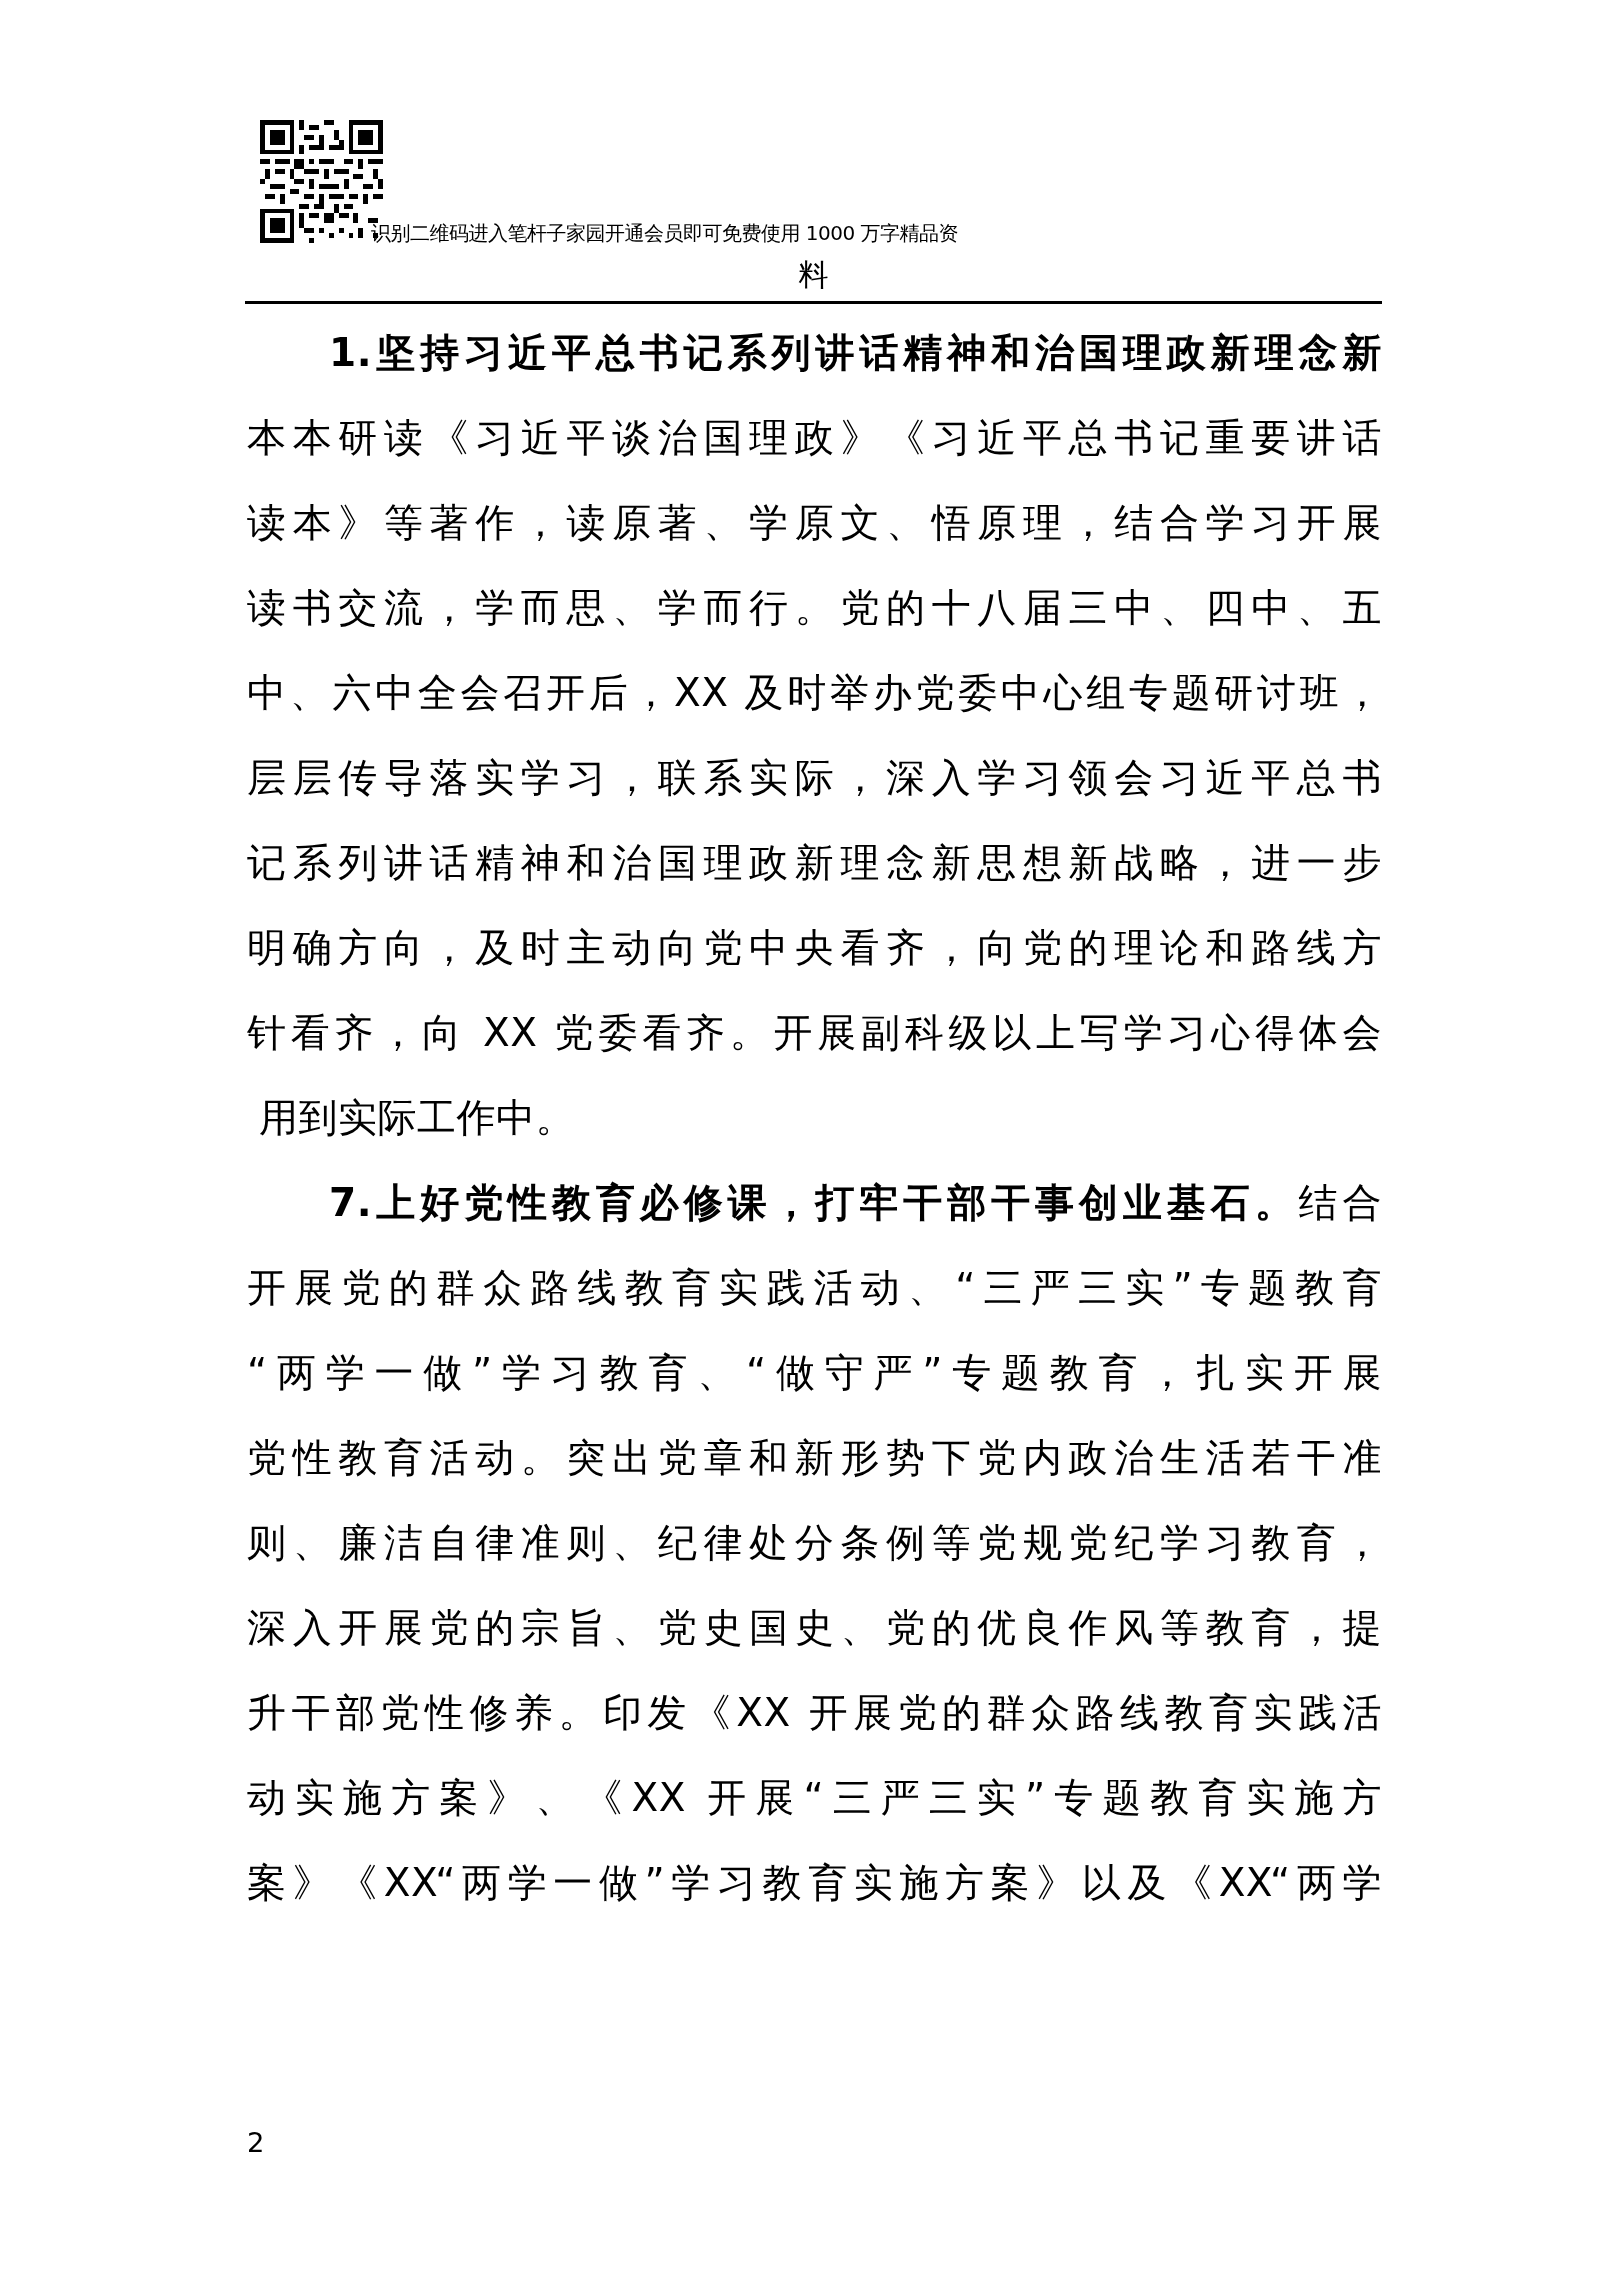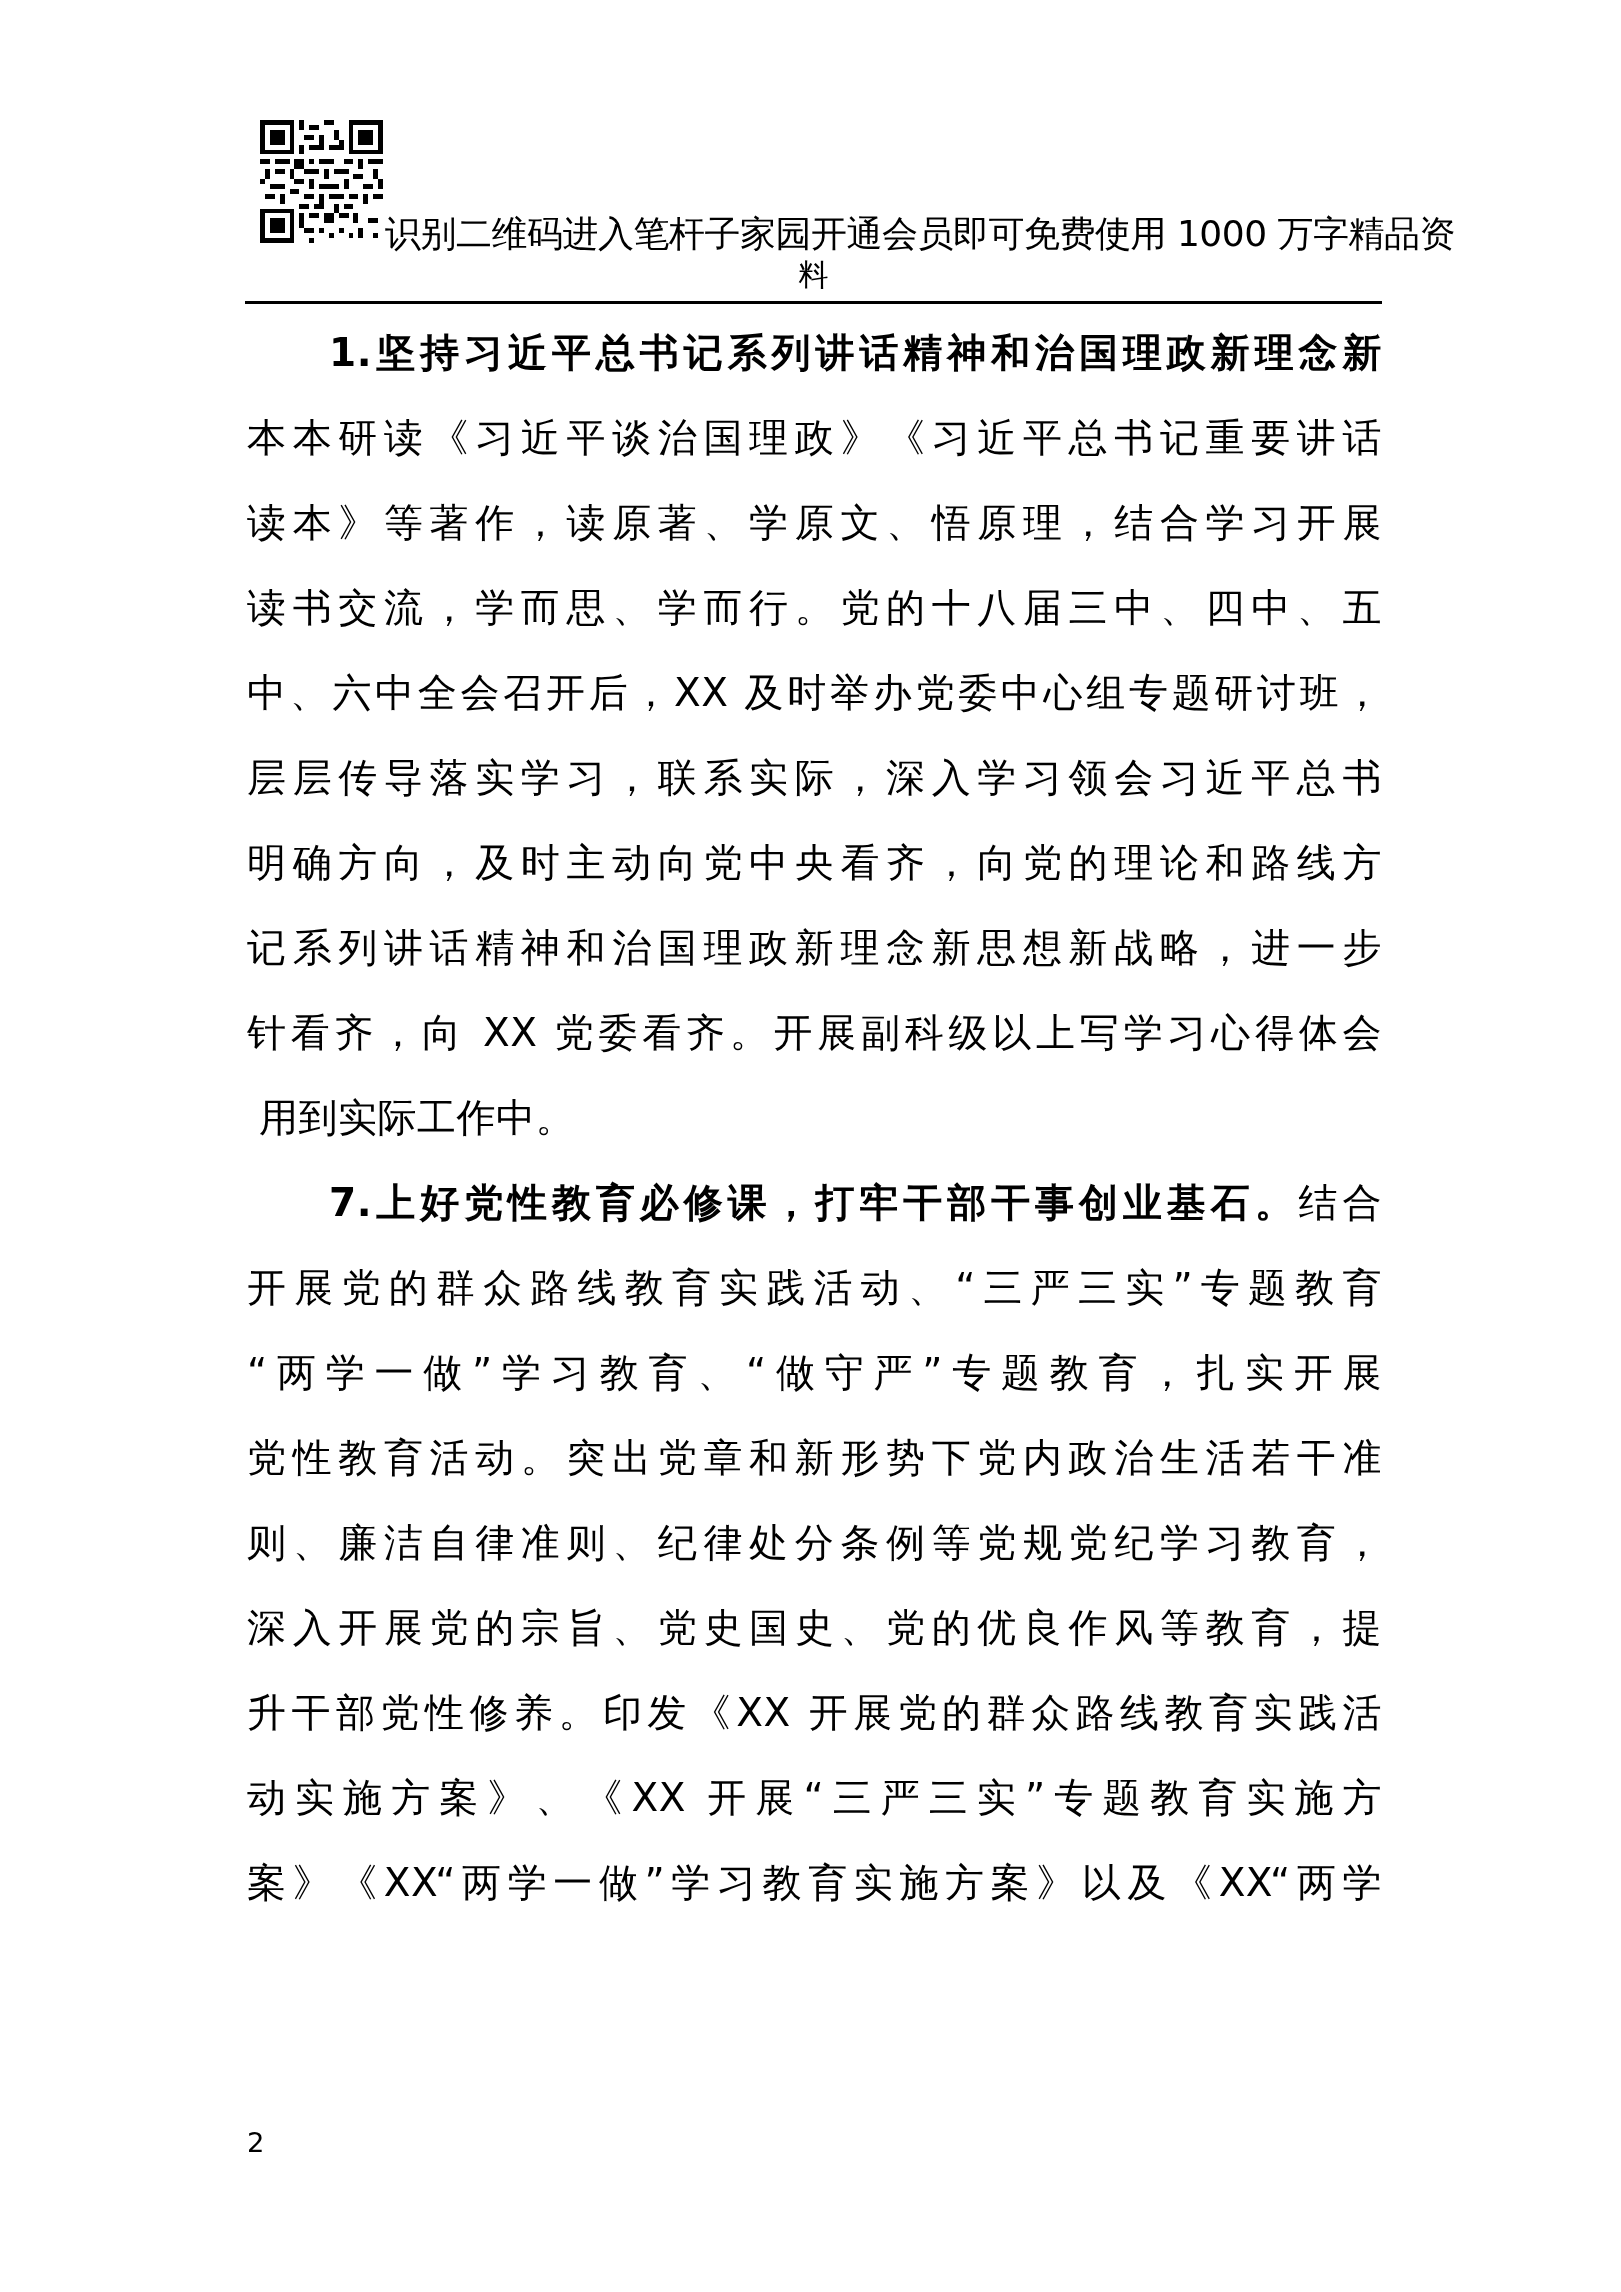--- a/index.html
+++ b/index.html
@@ -1,19 +1,19 @@
 <!DOCTYPE html>
 <html><head>
 <meta charset="utf-8">
 <style>
   html, body { margin: 0; padding: 0; background: #ffffff; }
   body { width: 1621px; height: 2293px; position: relative; overflow: hidden; font-family: "DejaVu Sans", sans-serif; color: #000; }
   .header { position: absolute; left: 245px; top: 116px; width: 1137px; height: 186px; }
   .qr { position: absolute; left: 14.7px; top: 3.9px; width: 123px; height: 123px; }
-  .header-text { position: absolute; left: 140px; top: 98px; font-size: 36px; line-height: 39px; white-space: nowrap; letter-spacing: -0.5px; }
+  .header-text { position: absolute; left: 126px; top: 98px; font-size: 20px; line-height: 39px; white-space: nowrap; letter-spacing: -0.5px; }
   .header-text2 { position: absolute; left: 0; width: 1137px; top: 139px; text-align: center; font-size: 30px; line-height: 39px; }
   .rule { position: absolute; left: 245px; top: 301px; width: 1137px; height: 2.9px; background: #000; }
   .body { position: absolute; left: 247px; top: 323px; width: 1135px; }
   .line { height: 85px; line-height: 59px; font-size: 39px; white-space: nowrap; text-align: justify; text-align-last: justify; letter-spacing: 0.5px; }
   .line.last { text-align-last: left; margin-left: 12px; }
   .line.indent { padding-left: 82px; }
   .bold { font-weight: bold; }
   .page-num { position: absolute; left: 247px; top: 2127px; font-size: 27.4px; line-height: 31px; }
 </style>
 </head>
@@ -102,22 +102,22 @@
 <div class="rule"></div>
 
 <div class="body">
 
   <div class="line indent"><span class="bold">1.坚持习近平总书记系列讲话精神和治国理政新理念新</span></div>
   <div class="line"><span>本本研读《习近平谈治国理政》《习近平总书记重要讲话</span></div>
   <div class="line"><span>读本》等著作，读原著、学原文、悟原理，结合学习开展</span></div>
   <div class="line"><span>读书交流，学而思、学而行。党的十八届三中、四中、五</span></div>
   <div class="line"><span>中、六中全会召开后，XX 及时举办党委中心组专题研讨班，</span></div>
   <div class="line"><span>层层传导落实学习，联系实际，深入学习领会习近平总书</span></div>
+  <div class="line"><span>记系列讲话精神和治国理政新理念新思想新战略，进一步</span></div>
   <div class="line"><span>明确方向，及时主动向党中央看齐，向党的理论和路线方</span></div>
-  <div class="line"><span>记系列讲话精神和治国理政新理念新思想新战略，进一步</span></div>
   <div class="line"><span>针看齐，向 XX 党委看齐。开展副科级以上写学习心得体会</span></div>
   <div class="line last"><span>用到实际工作中。</span></div>
 
   <div class="line indent"><span class="bold">7.上好党性教育必修课，打牢干部干事创业基石。</span><span>结合</span></div>
   <div class="line"><span>开展党的群众路线教育实践活动、“三严三实”专题教育</span></div>
   <div class="line"><span>“两学一做”学习教育、“做守严”专题教育，扎实开展</span></div>
   <div class="line"><span>党性教育活动。突出党章和新形势下党内政治生活若干准</span></div>
   <div class="line"><span>则、廉洁自律准则、纪律处分条例等党规党纪学习教育，</span></div>
   <div class="line"><span>深入开展党的宗旨、党史国史、党的优良作风等教育，提</span></div>
   <div class="line"><span>升干部党性修养。印发《XX 开展党的群众路线教育实践活</span></div>

